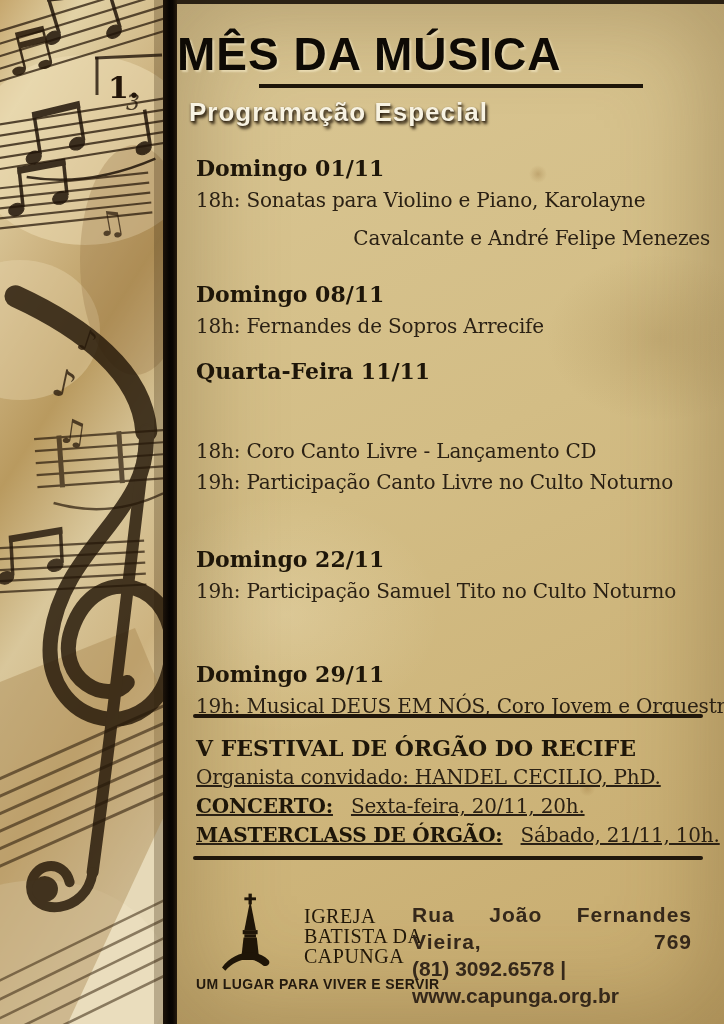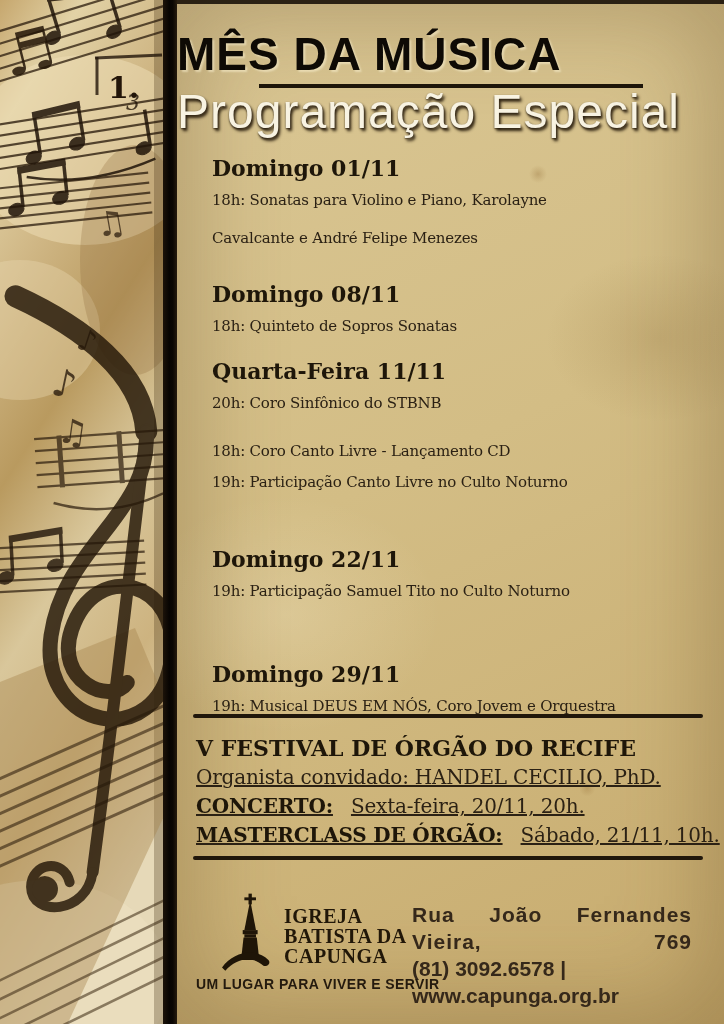--- a/index.html
+++ b/index.html
@@ -27,43 +27,44 @@
   .top-edge{position:absolute;left:0;top:0;width:100%;height:4px;background:#160e06;opacity:.88;}
   
   .hdr{position:absolute;top:28px;left:0;width:100%;}
   .hdr h1{
     margin:0;font-family:"Liberation Sans",sans-serif;font-weight:700;
     font-size:46px;line-height:52px;letter-spacing:1px;color:#0e0a05;
     text-shadow:2px 2px 2px rgba(250,240,208,.55);
   }
   .rule{width:384px;height:4px;background:#1d1509;margin:4px auto 2px auto;}
   .hdr h2{
-    margin:0;font-family:"Liberation Sans",sans-serif;font-weight:400;
-    font-size:48px;line-height:44px;letter-spacing:1px;color:#f8f3e2;
+    margin:0;font-family:"Liberation Sans",sans-serif;font-weight:700;
+    font-size:26px;line-height:44px;letter-spacing:1px;color:#f8f3e2;
     text-shadow:2px 3px 3px rgba(35,24,10,.9),0 1px 2px rgba(35,24,10,.8);
-  }
-  
-  .sched{position:absolute;left:35px;right:14px;}
+    padding-left:12px;
+  }
+  
+  .sched{position:absolute;left:19px;right:14px;}
   .sched .h{font-weight:700;font-size:22px;line-height:33px;color:#1e1609;}
-  .sched .l{font-size:15px;line-height:31px;letter-spacing:-0.2px;color:#2b2114;white-space:nowrap;}
-  .sched .l.gap{margin-top:7px;}
+  .sched .l{font-size:20px;line-height:31px;letter-spacing:-0.2px;color:#2b2114;white-space:nowrap;}
+  .sched .l.gap{margin-top:7px;text-align:right;}
   .s1{top:152px}.s2{top:278px}.s3{top:355px}.s4{top:436px}.s5{top:543px}.s6{top:658px}
   .hr{position:absolute;left:16px;width:510px;height:4px;background:#20170b;border-radius:2px;}
   .hr1{top:714px}.hr2{top:856px}
   
   .festival{position:absolute;left:19px;right:14px;top:733px;}
   .festival .h{font-weight:700;font-size:22px;line-height:30px;color:#1e1609;}
   .festival .l{font-size:20px;line-height:29px;letter-spacing:-0.2px;color:#2b2114;white-space:nowrap;text-decoration:underline;}
   .festival .b{font-weight:700;color:#1e1609;}
   .festival .val{margin-left:18px;}
   
   .logo{position:absolute;left:45px;top:890px;display:flex;}
   .logo-text{
-    margin-left:4px;margin-top:16px;font-family:"Liberation Serif",serif;
-    font-size:20px;line-height:20px;letter-spacing:.5px;color:#211708;font-weight:bold;
+    margin-left:24px;margin-top:16px;font-family:"Liberation Serif",serif;
+    font-size:20px;line-height:20px;letter-spacing:.5px;color:#211708;
   }
   .address{
     position:absolute;right:32px;top:901px;width:280px;
     font-family:"Liberation Sans",sans-serif;font-weight:700;
     font-size:21px;line-height:27px;color:#35281a;text-align:left;
   }
   .address .just{text-align:justify;text-align-last:justify;letter-spacing:1px;}
   .tagline{
     position:absolute;left:19px;top:976px;
     font-family:"Liberation Sans",sans-serif;font-weight:700;
@@ -221,26 +222,25 @@
     </div>
 
     <section class="sched s1">
       <div class="h">Domingo 01/11</div>
       <div class="l">18h: Sonatas para Violino e Piano, Karolayne</div>
       <div class="l gap">Cavalcante e André Felipe Menezes</div>
     </section>
 
     <section class="sched s2">
       <div class="h">Domingo 08/11</div>
-      <div class="l">18h: Quinteto de Sopros Sonatas</div>
+      <div class="l">18h: Fernandes de Sopros Arrecife</div>
     </section>
 
     <section class="sched s3">
       <div class="h">Quarta-Feira 11/11</div>
-      <div class="l">20h: Coro Sinfônico do STBNB</div>
     </section>
 
     <section class="sched s4">
       <div class="l">18h: Coro Canto Livre - Lançamento CD</div>
       <div class="l">19h: Participação Canto Livre no Culto Noturno</div>
     </section>
 
     <section class="sched s5">
       <div class="h">Domingo 22/11</div>
       <div class="l">19h: Participação Samuel Tito no Culto Noturno</div>

